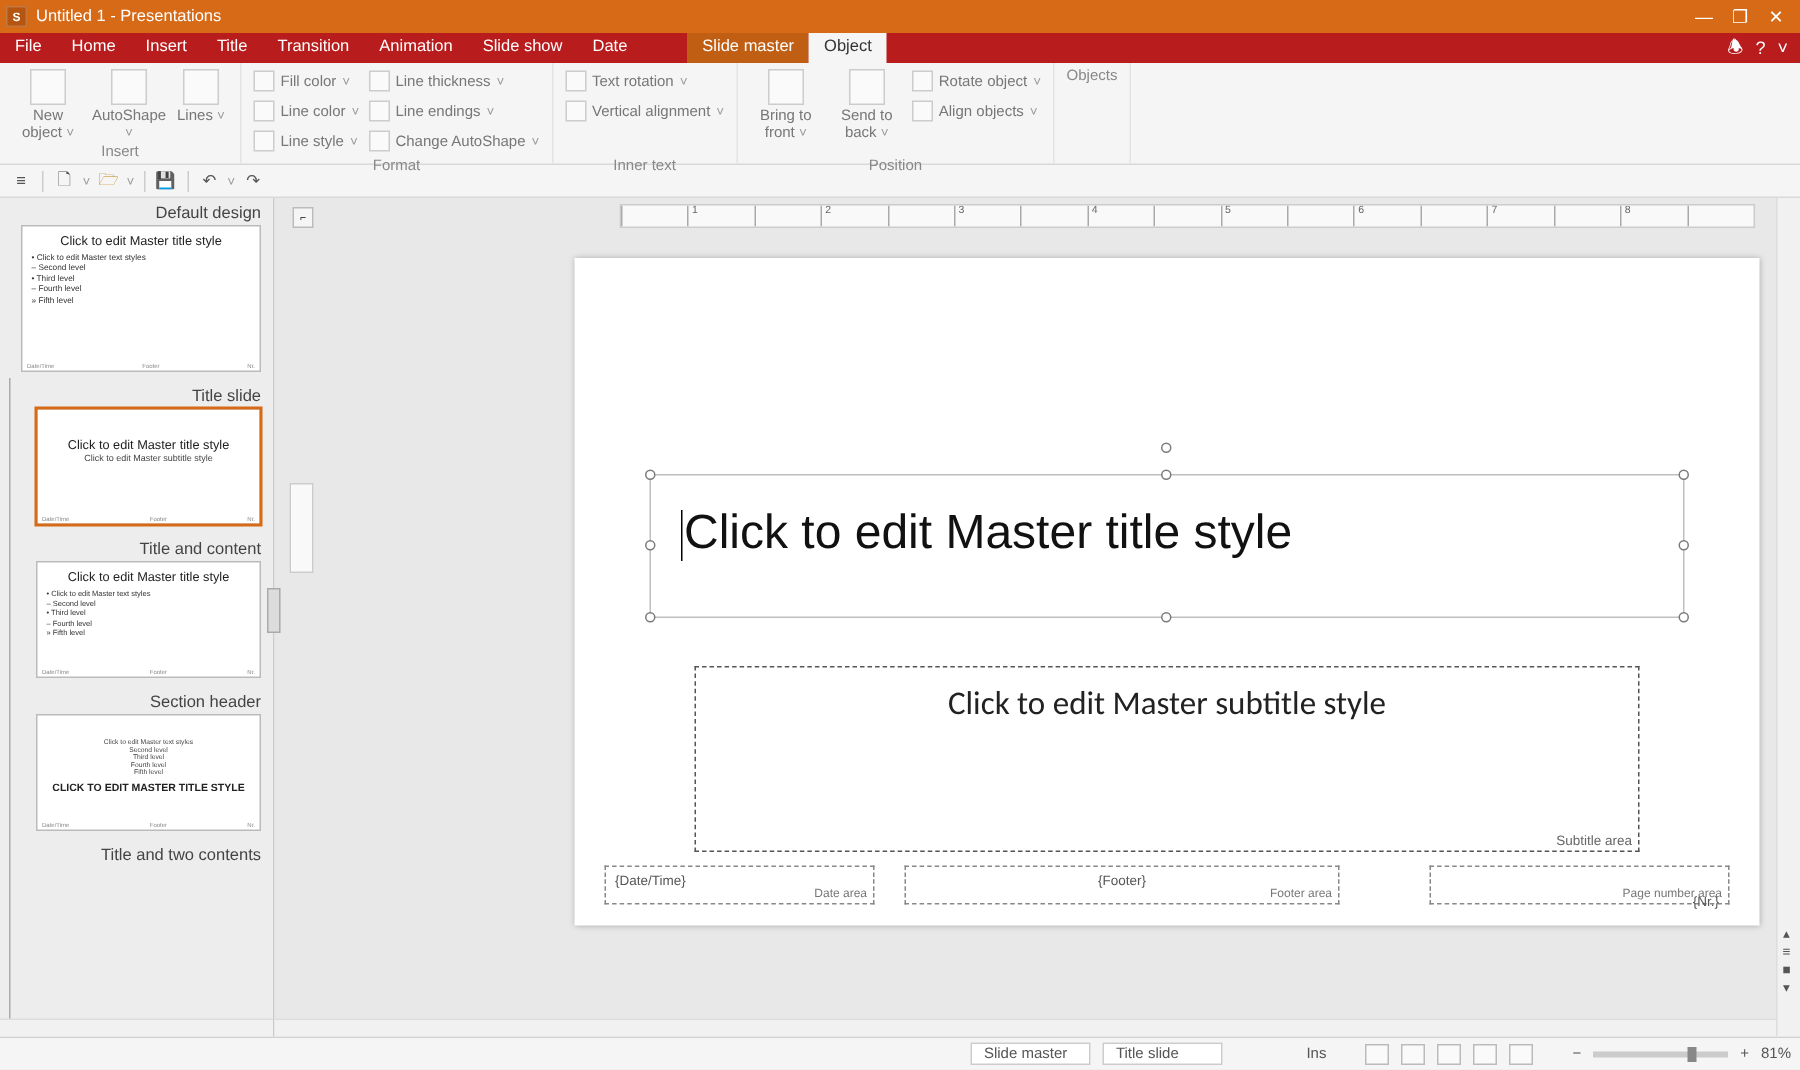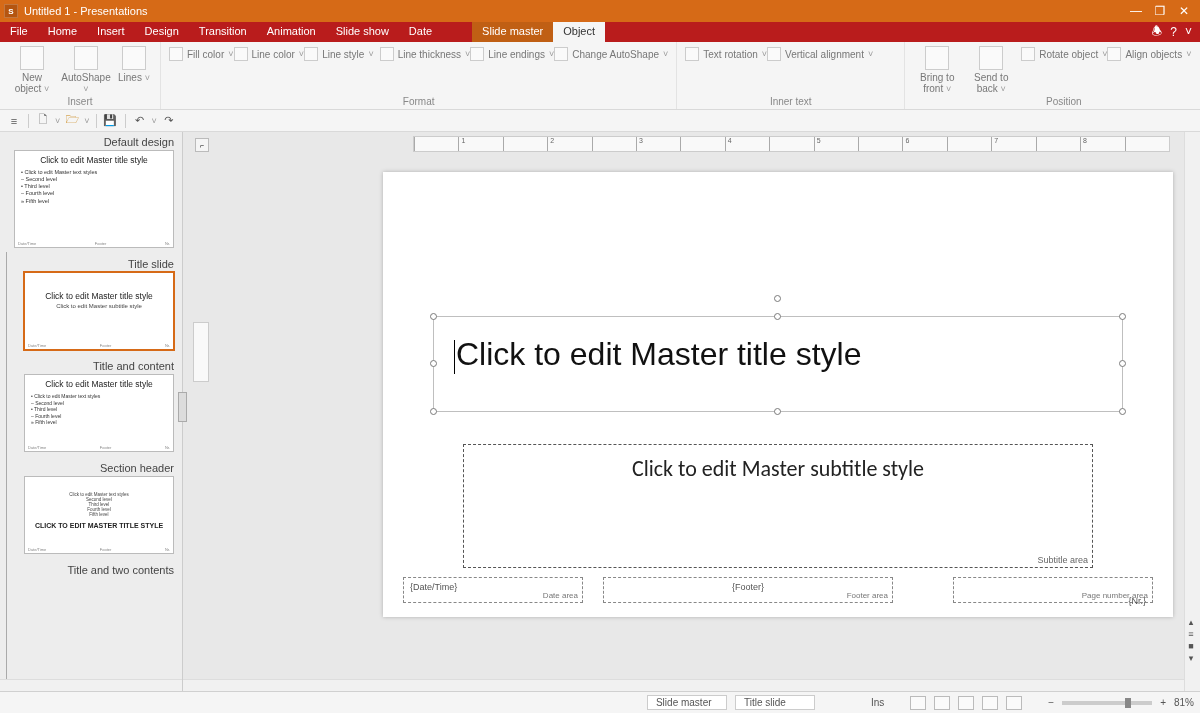--- a/index.html
+++ b/index.html
@@ -22,21 +22,21 @@
 
 .ribbon { height: 68px; background: #f5f5f5; border-bottom: 1px solid #d9d9d9; display: flex; font-size: 11px; color: #777; }
 .rgroup { border-right: 1px solid #e3e3e3; padding: 2px 8px 0 8px; display: flex; flex-direction: column; }
 .rgroup .gbody { flex: 1; display: flex; gap: 6px; }
 .rgroup .glabel { text-align: center; font-size: 10px; color: #888; padding: 1px 0 2px; }
 .bigbtn { width: 48px; display: flex; flex-direction: column; align-items: center; gap: 2px; padding-top:2px;}
 .bigbtn .bicon { width: 24px; height: 24px; border: 1px solid #ccc; background: #fafafa; }
 .bigbtn .blabel { font-size: 10px; text-align: center; line-height: 1.1; }
 .smallrow { display: flex; align-items: center; gap: 4px; height: 20px; font-size: 10px; white-space: nowrap;}
 .smallrow .sicon { width: 14px; height: 14px; border: 1px solid #ccc; background: #fafafa; }
-.smallcol { display:flex; flex-direction:row; justify-content:space-around; }
+.smallcol { display:flex; flex-direction:column; justify-content:space-around; }
 .dd { font-size:9px; color:#999; }
 
 
 .qat { height: 22px; background: #f5f5f5; border-bottom: 1px solid #d9d9d9; display:flex; align-items:center; gap:4px; padding:0 6px; font-size:11px; color:#555;}
 .qat .qbtn { width:16px; height:16px; display:flex;align-items:center;justify-content:center; }
 .qat .qsep { width:1px; height:14px; background:#ccc; margin:0 2px;}
 
 
 .main { display:flex; height: 559px; }
 
@@ -102,21 +102,21 @@
   <div class="spacer"></div>
   <div class="winbtn">—</div>
   <div class="winbtn">❐</div>
   <div class="winbtn">✕</div>
 </div>
 
 <div class="menubar">
   <div class="mitem">File</div>
   <div class="mitem">Home</div>
   <div class="mitem">Insert</div>
-  <div class="mitem">Design</div>
+  <div class="mitem">Title</div>
   <div class="mitem">Transition</div>
   <div class="mitem">Animation</div>
   <div class="mitem">Slide show</div>
   <div class="mitem">Date</div>
   <div style="width:30px"></div>
   <div class="mitem contextual">Slide master</div>
   <div class="mitem active">Object</div>
   <div class="mright">
     <span>🕭</span>
     <span>?</span>

